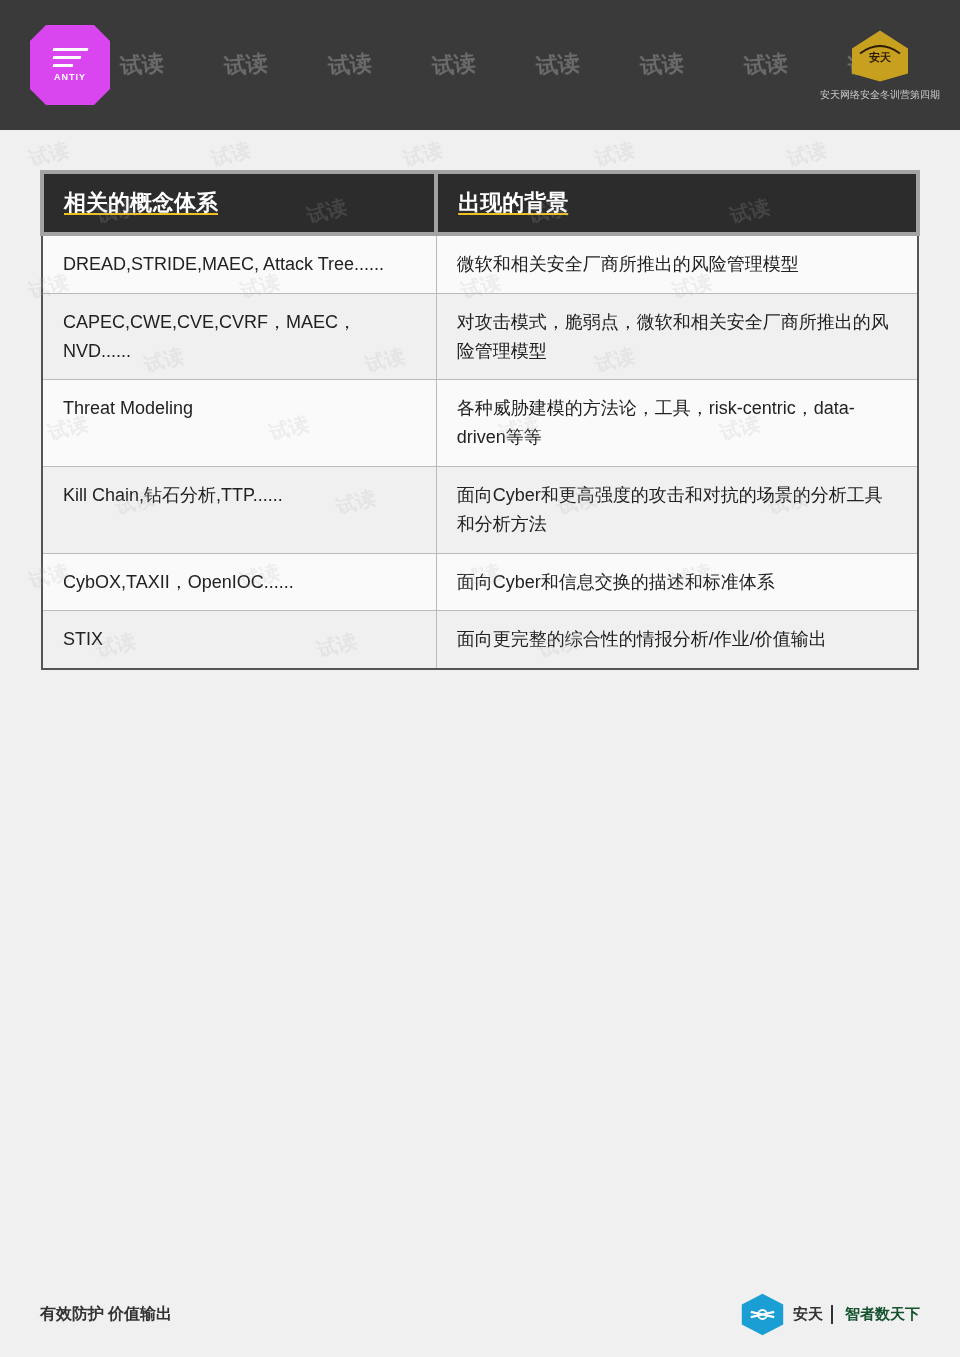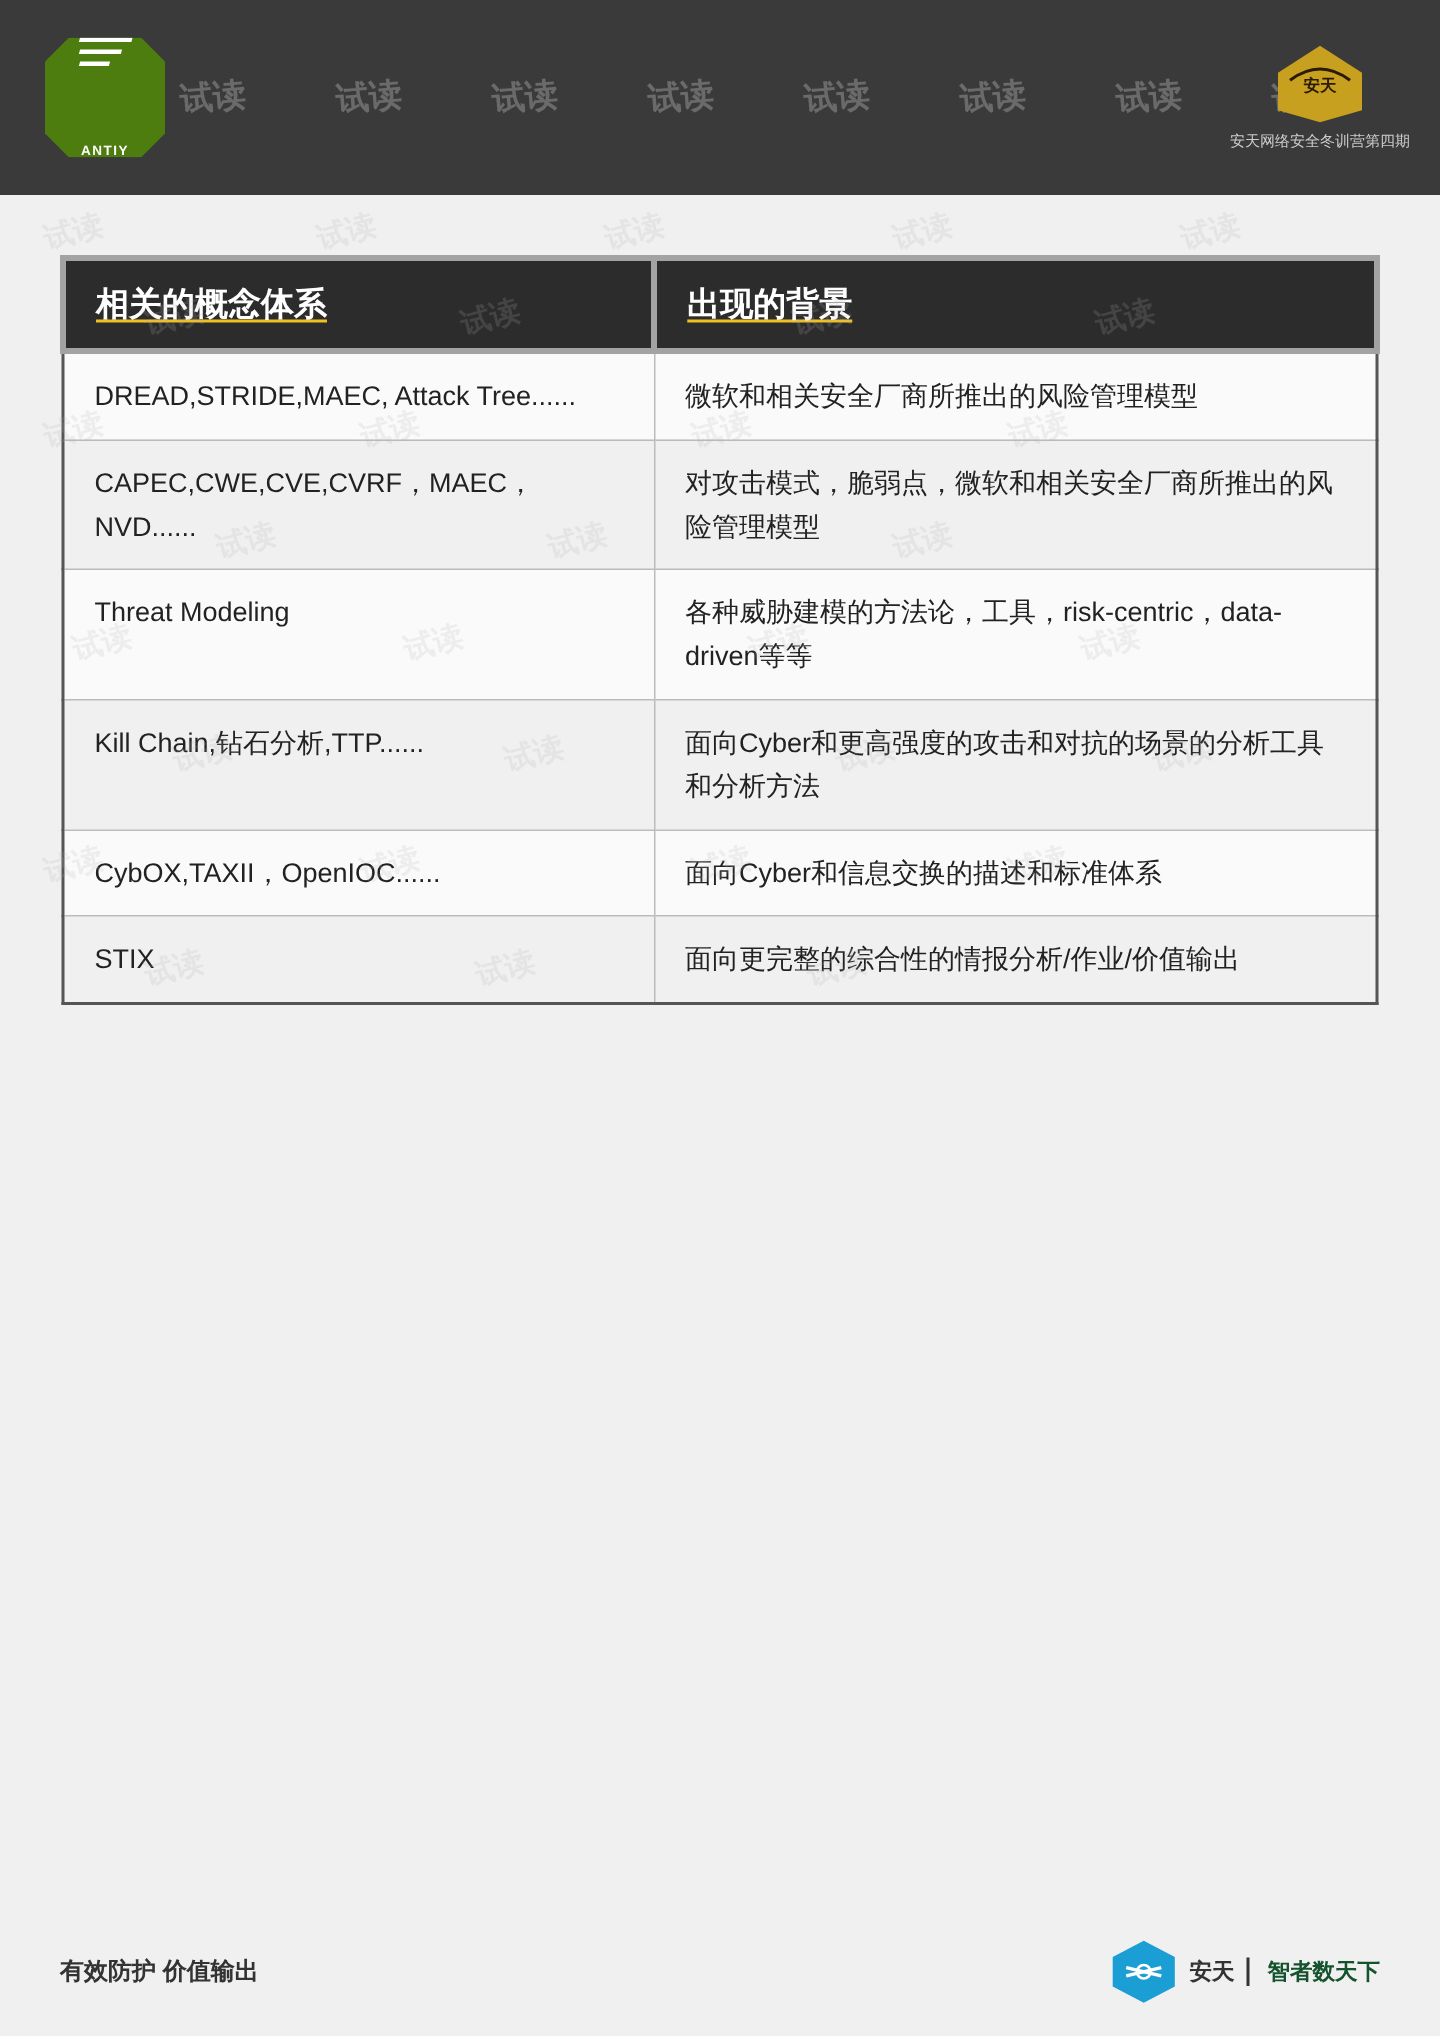--- a/index.html
+++ b/index.html
@@ -28,25 +28,25 @@
       width: 100px;
       height: 100px;
       display: flex;
       align-items: center;
       justify-content: center;
     }
 
     .logo-diamond {
       width: 80px;
       height: 80px;
-      background: #4d7c0f;
+      background: #d946ef;
       clip-path: polygon(20% 0%, 80% 0%, 100% 20%, 100% 80%, 80% 100%, 20% 100%, 0% 80%, 0% 20%);
       display: flex;
       align-items: center;
-      justify-content: space-between;
+      justify-content: center;
       flex-direction: column;
       position: relative;
     }
 
     .logo-lines {
       display: flex;
       flex-direction: column;
       gap: 5px;
       margin-bottom: 5px;
     }
@@ -182,20 +182,21 @@
     
     .footer {
       position: absolute;
       bottom: 20px;
       left: 0;
       right: 0;
       display: flex;
       justify-content: space-between;
       align-items: center;
       padding: 0 40px;
+      font-family: Liberation Serif, serif;
     }
 
     .footer-left {
       font-size: 16px;
       color: #333;
       font-weight: bold;
     }
 
     .footer-right {
       display: flex;

